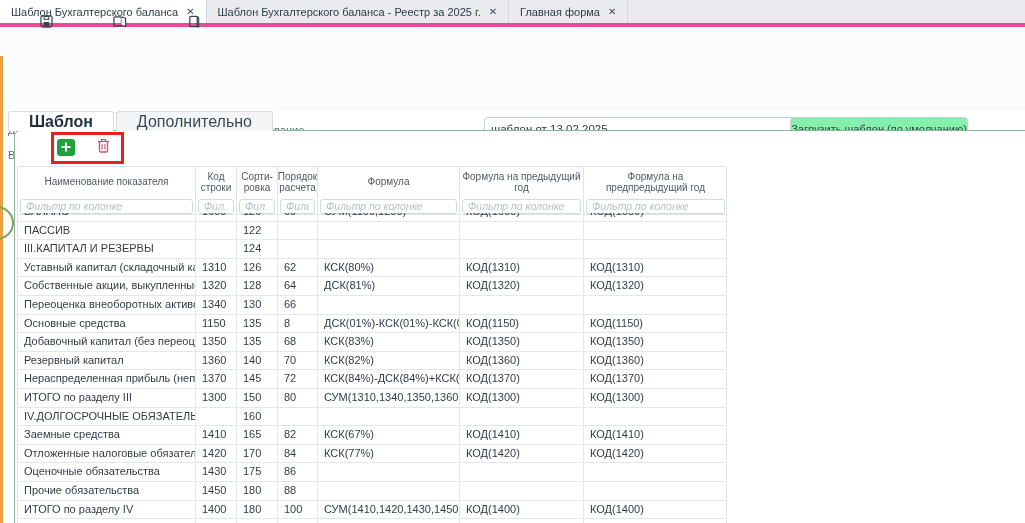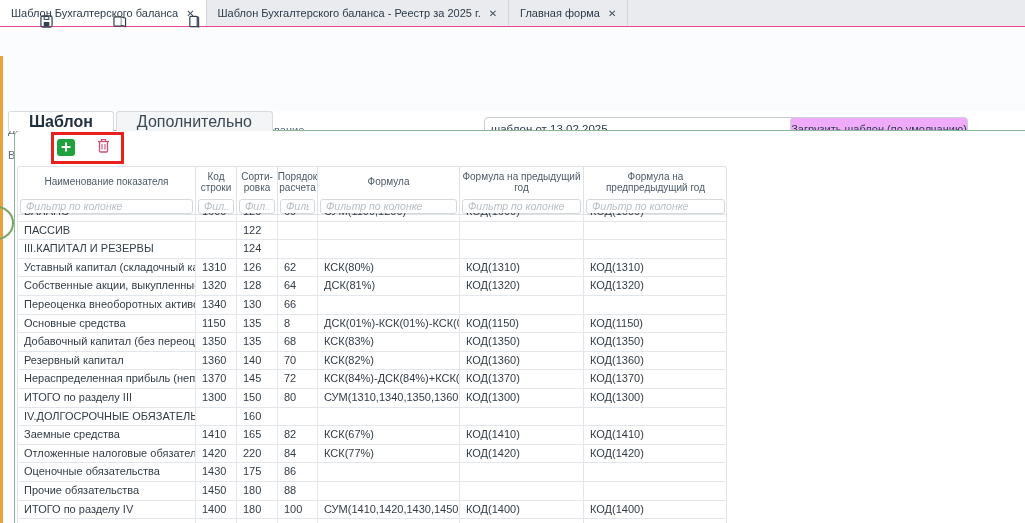--- a/index.html
+++ b/index.html
@@ -1,35 +1,35 @@
 <!DOCTYPE html>
 <html><head>
 <meta charset="utf-8">
 <style>
   * { margin:0; padding:0; box-sizing:border-box; }
   html,body { width:1025px; height:523px; overflow:hidden; }
   body { font-family:"Liberation Sans", sans-serif; background:#fff; position:relative; color:#2e3d4c; }
 
   
-  .tabbar { position:absolute; top:0; left:0; right:0; height:27px; background:#e9ebee; border-bottom:1px solid #ec4899; display:flex; align-items:stretch; }
+  .tabbar { position:absolute; top:0; left:0; right:0; height:27px; background:#e9ebee; border-bottom:4px solid #ec4899; display:flex; align-items:stretch; }
   .wtab { display:flex; align-items:center; gap:8px; padding:0 11px; font-size:11px; color:#2c3b4a; border-right:1px solid #d3d7db; cursor:pointer; white-space:nowrap; }
   .wtab.active { background:#ffffff; }
   .wtab .closex { font-size:10px; color:#3d4c5a; }
 
   
   .toolbar { position:absolute; top:27px; left:0; right:0; height:29px; background:#fbfcfd; display:flex; align-items:center; padding-left:20px; gap:16px; }
   .tbtn { display:flex; flex-direction:column; align-items:center; justify-content:center; gap:1px; min-width:52px; height:27px; cursor:pointer; }
   .tbtn .lbl { font-size:9.5px; color:#2f3e4c; white-space:nowrap;margin-top:28px; }
   .tbtn svg { display:block; }
 
   
   .formarea { position:absolute; top:56px; left:0; right:0; height:55px; background:#fbfcfd; }
   .flabel { position:absolute; font-size:11px; color:#5b6b79; white-space:nowrap; }
   .finput { position:absolute; background:#fff; border:1px solid #c6ccd3; border-radius:4px; font-family:"Liberation Sans",sans-serif; font-size:11.5px; color:#2b3b4c; padding:0 6px; outline:none; }
-  .fbtn { position:absolute; background:#f0abfc; border:1px solid #ccd1d6; border-radius:4px; font-family:"Liberation Sans",sans-serif; font-size:11px; color:#2e3d4c; cursor:pointer; }
+  .fbtn { position:absolute; background:#86efac; border:1px solid #ccd1d6; border-radius:4px; font-family:"Liberation Sans",sans-serif; font-size:11px; color:#2e3d4c; cursor:pointer; }
   .fselect { position:absolute; background:#fff; border:1px solid #c6ccd3; border-radius:4px; font-size:11.5px; color:#2b3b4c; display:flex; align-items:center; padding:0 6px; cursor:pointer; }
   .fselect .sval { flex:1; }
   .icon-right { position:absolute; right:6px; top:50%; transform:translateY(-50%); }
 
   
   .subtabs { position:absolute; top:111px; left:8px; height:20px; display:flex; gap:2px; z-index:3; }
   .stab { padding:0 20px; font-size:16px; display:flex; align-items:center; border:1px solid #d7dbdf; border-bottom:none; border-radius:3px 3px 0 0; background:#f3f5f6; color:#3a4956; cursor:pointer; }
   .stab.active { background:#fff; color:#22313f; font-weight:700; }
 
   
@@ -309,21 +309,21 @@
         <div class="gcell">1410</div>
         <div class="gcell">165</div>
         <div class="gcell">82</div>
         <div class="gcell">КСК(67%)</div>
         <div class="gcell">КОД(1410)</div>
         <div class="gcell">КОД(1410)</div>
       </div>
       <div class="grow">
         <div class="gcell">Отложенные налоговые обязательства</div>
         <div class="gcell">1420</div>
-        <div class="gcell">220</div>
+        <div class="gcell">170</div>
         <div class="gcell">84</div>
         <div class="gcell">КСК(77%)</div>
         <div class="gcell">КОД(1420)</div>
         <div class="gcell">КОД(1420)</div>
       </div>
       <div class="grow">
         <div class="gcell">Оценочные обязательства</div>
         <div class="gcell">1430</div>
         <div class="gcell">175</div>
         <div class="gcell">86</div>

